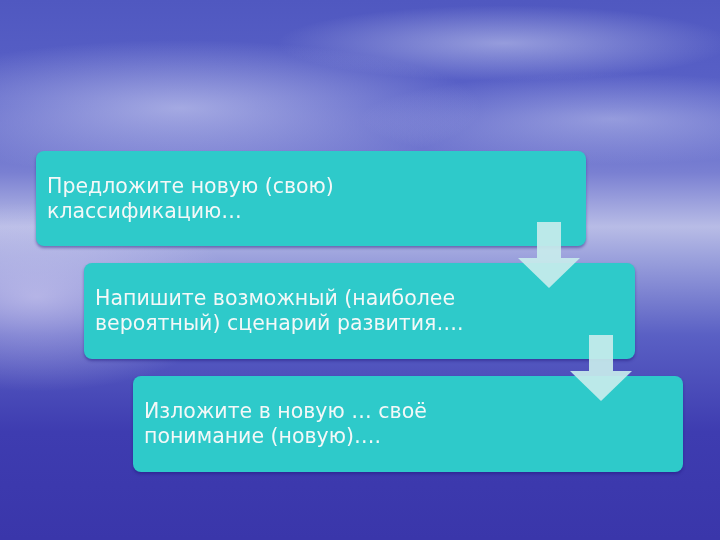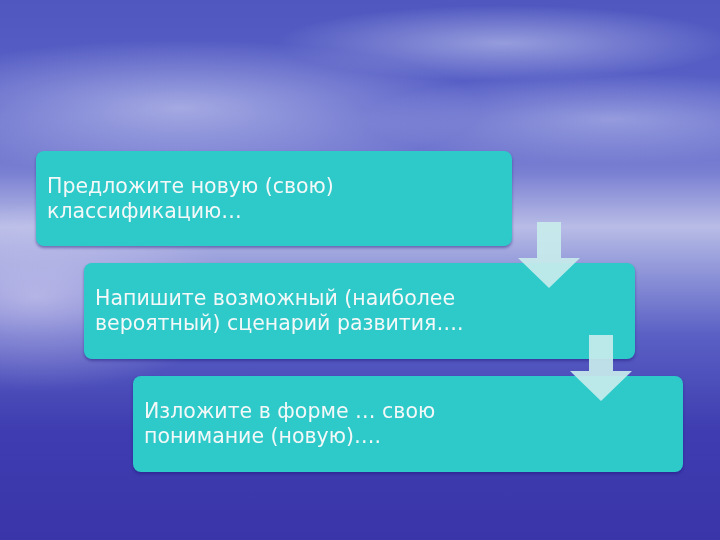--- a/index.html
+++ b/index.html
@@ -12,42 +12,42 @@
       radial-gradient(ellipse 50% 12% at 85% 22%, rgba(215,220,245,0.45), rgba(215,220,245,0) 70%),
       radial-gradient(ellipse 40% 25% at 5% 55%, rgba(220,215,245,0.6), rgba(220,215,245,0) 70%),
       linear-gradient(to bottom, #5058c0 0%, #5a62c8 20%, #7a80d2 32%, #b8bce6 42%, #9aa0dc 48%, #5a60c4 62%, #3e3cb0 80%, #3a36aa 100%);
   }
   .box {
     position: absolute; background: #2ecaca; border-radius: 8px;
     box-shadow: 0 2px 3px rgba(30,20,120,0.45);
     color: #f4f8f8; font-size: 20.5px; line-height: 25px;
   }
   .box .txt { position: absolute; left: 11px; top: 23px; white-space: pre; }
-  #box1 { left: 36px; top: 151px; width: 476px; height: 95px; }
+  #box1 { left: 36px; top: 151px; width: 550px; height: 95px; }
   #box2 { left: 84px; top: 263px; width: 551px; height: 96px; }
   #box3 { left: 133px; top: 376px; width: 550px; height: 96px; }
   .arrow { position: absolute; width: 62px; height: 68px; }
   #arrow1 { left: 518px; top: 222px; }
   #arrow2 { left: 570px; top: 335px; }
 </style>
 </head>
 <body>
 
 <div id="box1" class="box">
   <div class="txt"><span>Предложите новую (свою)</span>
 <span>классификацию…</span></div>
 </div>
 
 <div id="box2" class="box">
   <div class="txt"><span>Напишите возможный (наиболее</span>
 <span>вероятный) сценарий развития….</span></div>
 </div>
 
 <div id="box3" class="box">
-  <div class="txt"><span>Изложите в форме … свою</span>
+  <div class="txt"><span>Изложите в новую … своё</span>
 <span>понимание (новую)….</span></div>
 </div>
 
 <svg id="arrow1" class="arrow" viewBox="0 0 62 68">
   <rect x="19" y="0" width="24" height="36" fill="#c8ecec" fill-opacity="0.92"></rect>
   <polygon points="0,36 62,36 31,66" fill="#c8ecec" fill-opacity="0.92"></polygon>
 </svg>
 
 <svg id="arrow2" class="arrow" viewBox="0 0 62 68">
   <rect x="19" y="0" width="24" height="36" fill="#c8ecec" fill-opacity="0.92"></rect>

